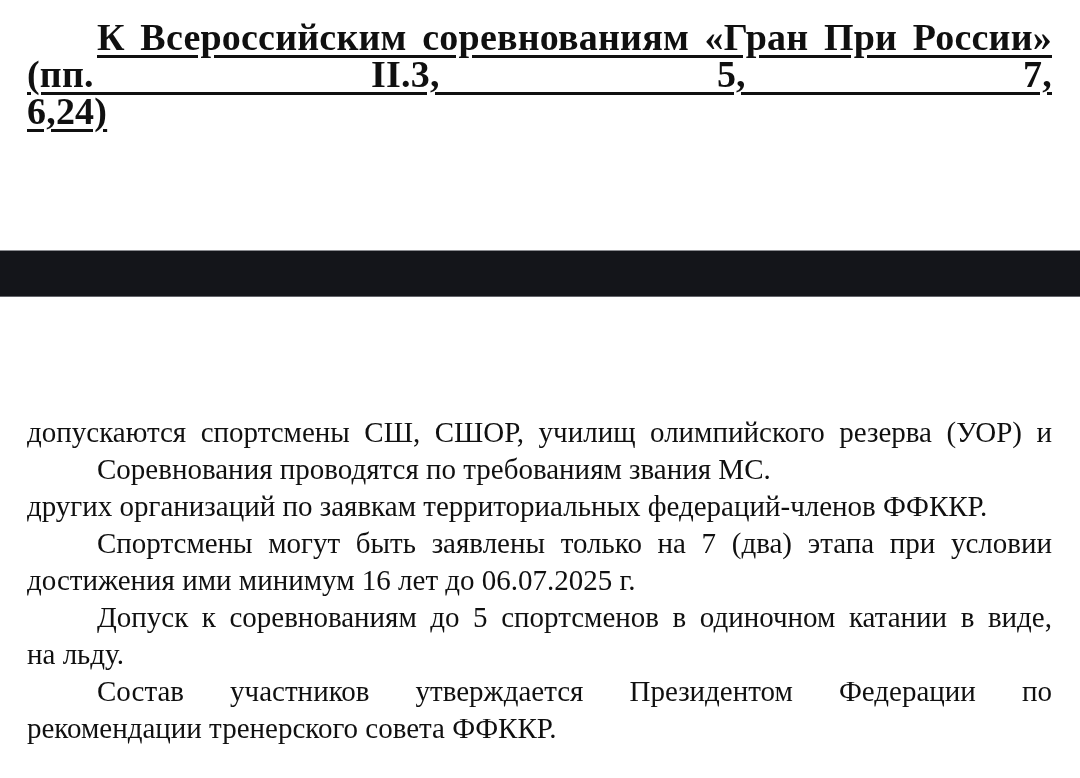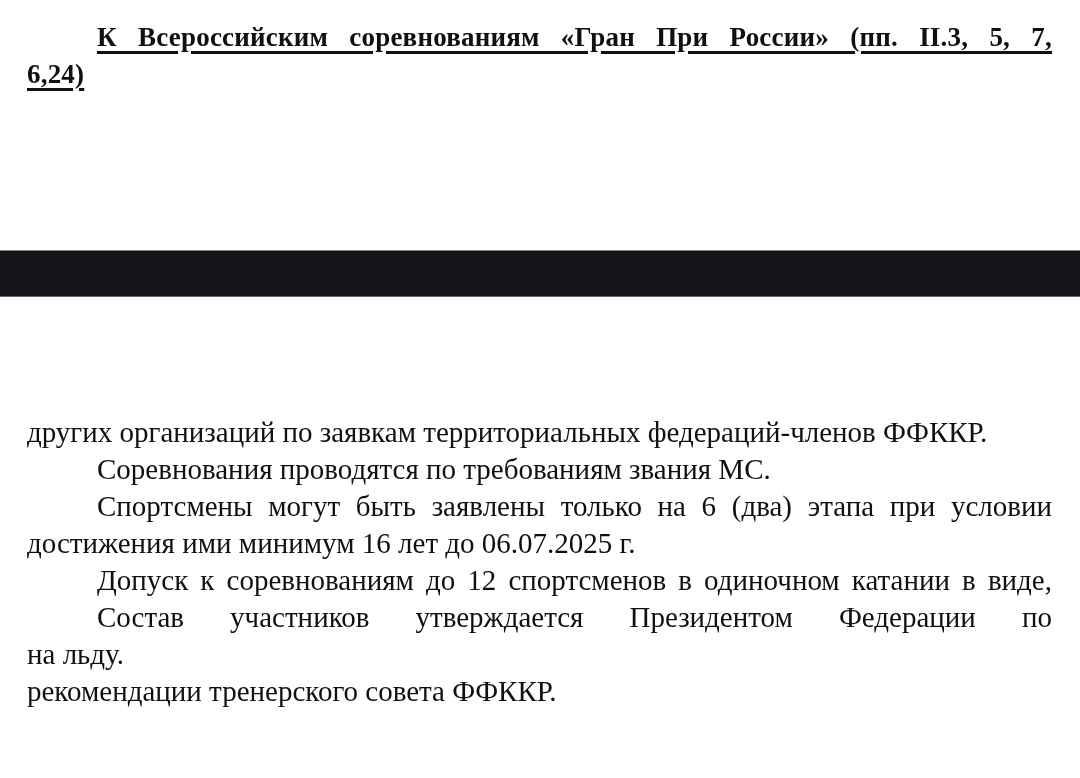--- a/index.html
+++ b/index.html
@@ -19,21 +19,21 @@
     position: absolute;
     inset: 0;
     background: #ffffff;
   }
   
   .heading {
     position: absolute;
     top: 19px;
     left: 27px;
     right: 28px;
-    font-size: 27px;
+    font-size: 38px;
     line-height: 37px;
     font-weight: bold;
     letter-spacing: 0.2px;
   }
   .heading .line {
     text-decoration: underline;
     text-decoration-thickness: 2.5px;
     text-underline-offset: 5px;
   }
   
@@ -81,23 +81,24 @@
 <div class="page">
 
   <div class="heading">
     <div class="line just ind">К Всероссийским соревнованиям «Гран При России» (пп. II.3, 5, 7,</div>
     <div class="line plain">6,24)</div>
   </div>
 
   <div class="divider-bar" style="background: rgb(20, 21, 26);"></div>
 
   <div class="content">
+    <div class="line just">допускаются спортсмены СШ, СШОР, училищ олимпийского резерва (УОР) и</div>
+    <div class="line plain ind">Соревнования проводятся по требованиям звания МС.</div>
     <div class="line plain">других организаций по заявкам территориальных федераций-членов ФФККР.</div>
-    <div class="line plain ind">Соревнования проводятся по требованиям звания МС.</div>
-    <div class="line just ind">Спортсмены могут быть заявлены только на 6 (два) этапа при условии</div>
+    <div class="line just ind">Спортсмены могут быть заявлены только на 7 (два) этапа при условии</div>
     <div class="line plain">достижения ими минимум 16 лет до 06.07.2025 г.</div>
-    <div class="line just ind">Допуск к соревнованиям до 12 спортсменов в одиночном катании в виде,</div>
+    <div class="line just ind">Допуск к соревнованиям до 5 спортсменов в одиночном катании в виде,</div>
+    <div class="line plain">на льду.</div>
     <div class="line just ind">Состав участников утверждается Президентом Федерации по</div>
-    <div class="line plain">на льду.</div>
     <div class="line plain">рекомендации тренерского совета ФФККР.</div>
   </div>
 
 </div>
 
 </body></html>

